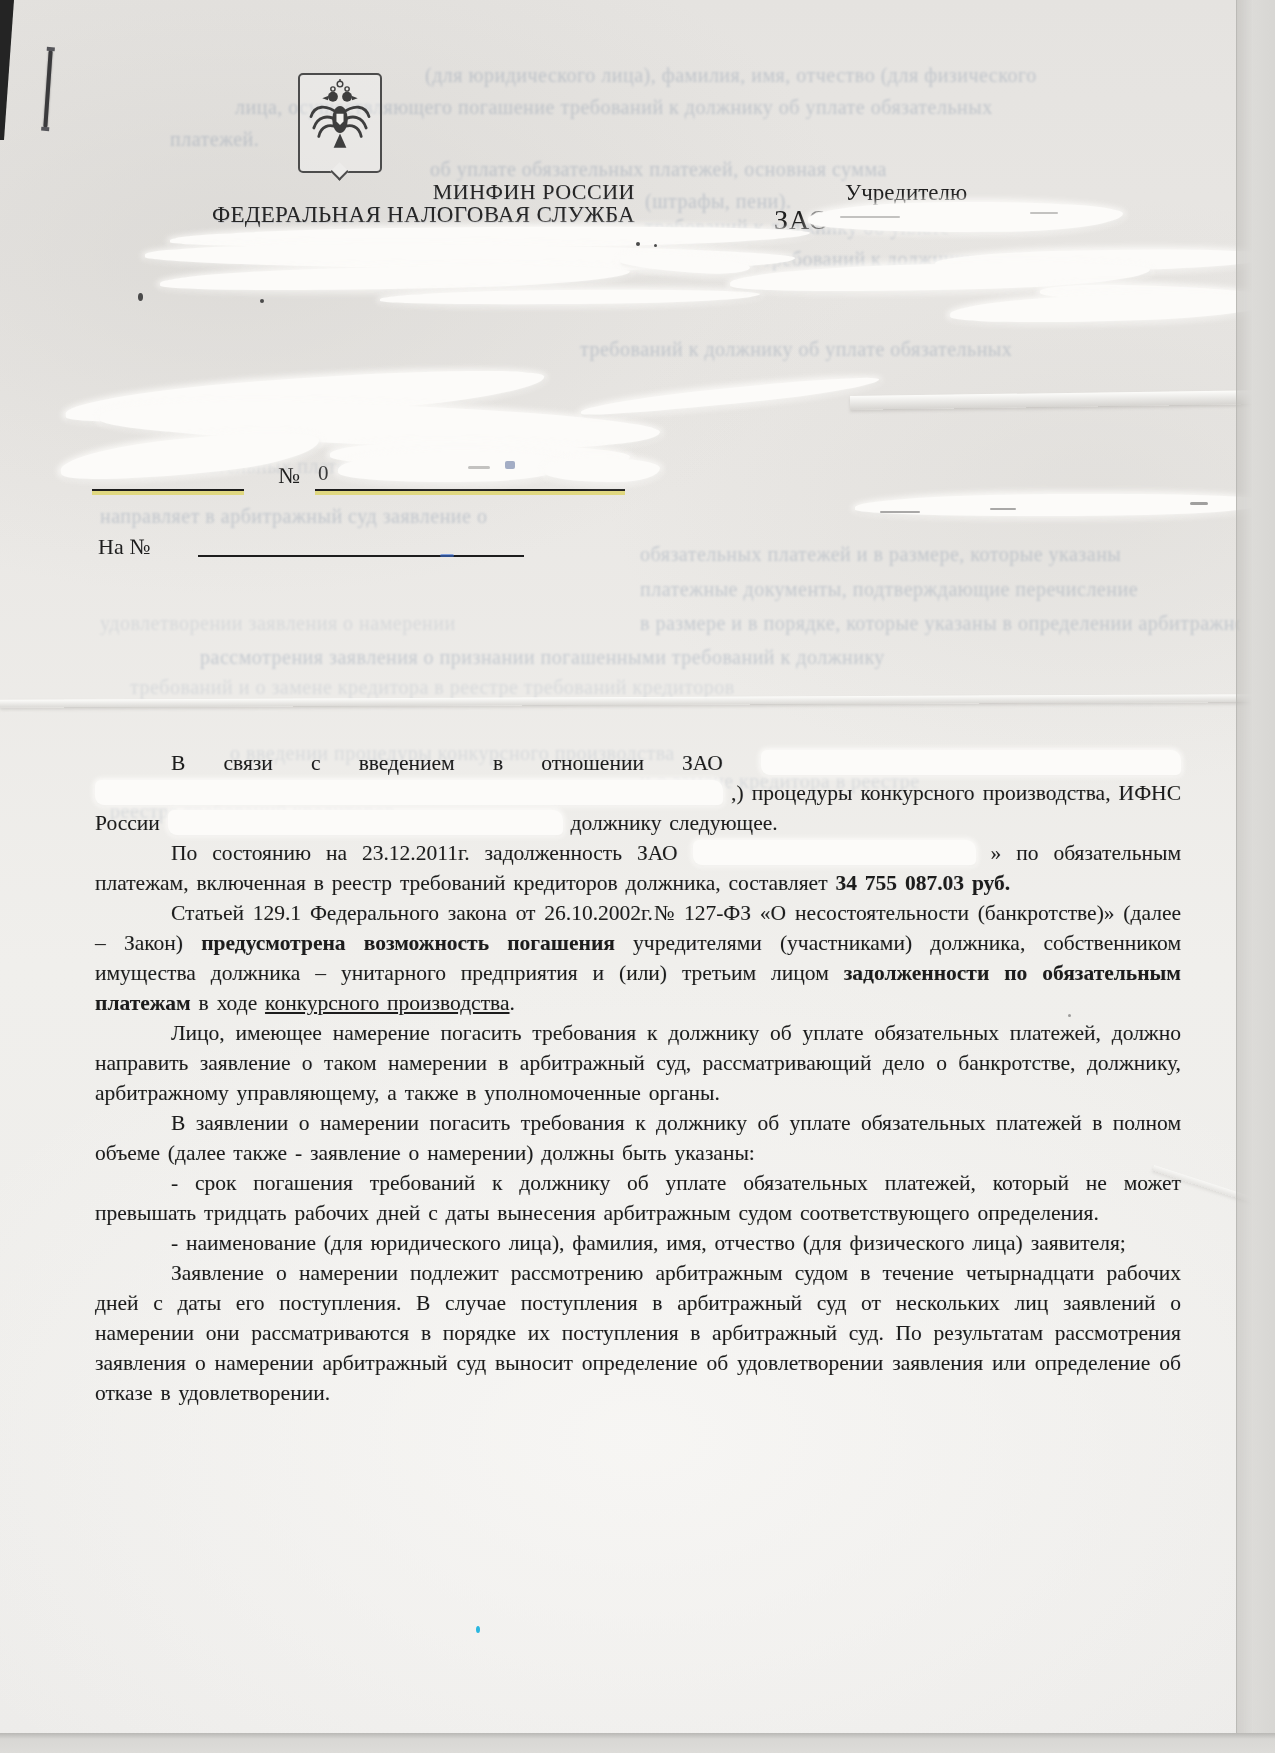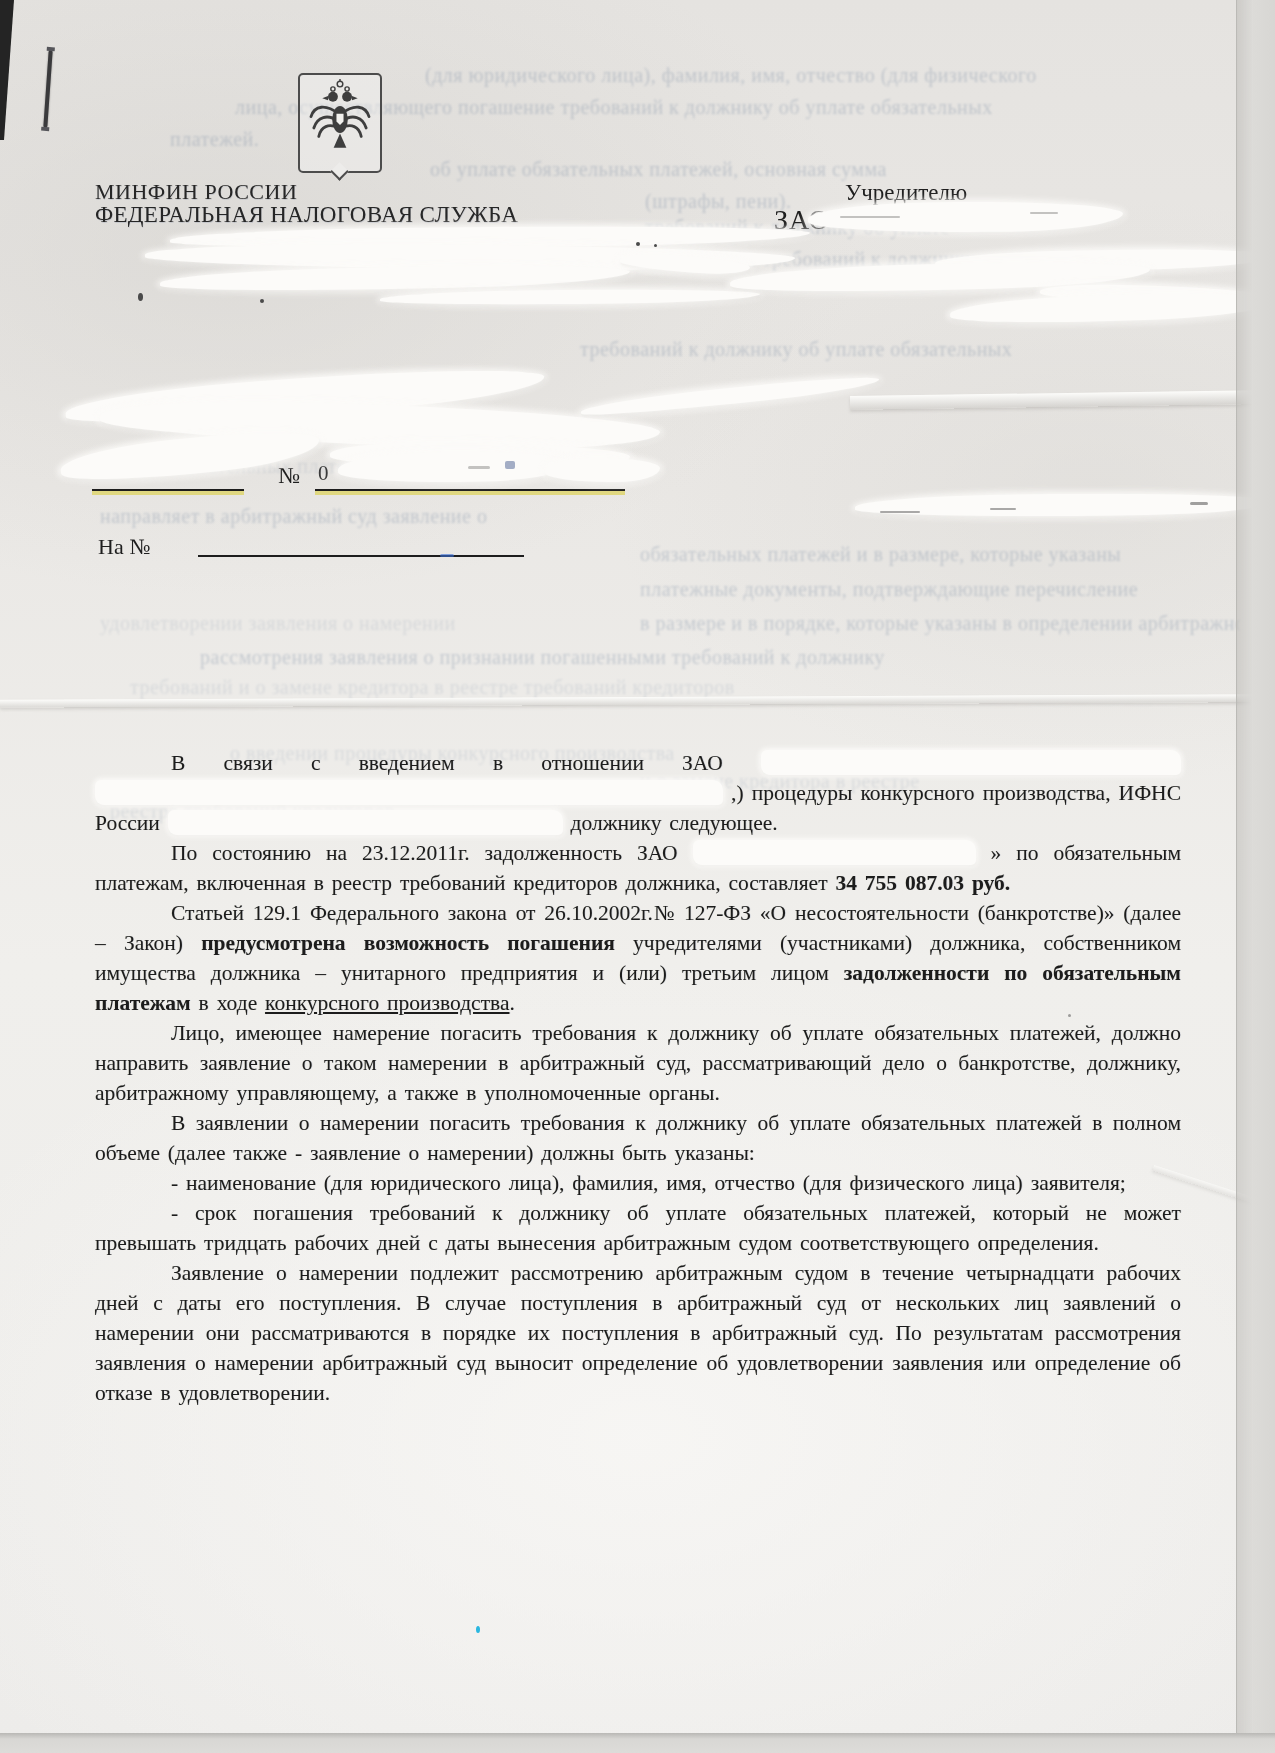--- a/index.html
+++ b/index.html
@@ -29,21 +29,21 @@
   
   .bleed{position:absolute;z-index:1;color:#5f7593;opacity:.28;filter:blur(1px);
     font-size:20px;white-space:nowrap;overflow:hidden;letter-spacing:.5px;}
   .bleed.faint{opacity:.15;}
   
   .emblem-box{left:298px;top:73px;width:80px;height:96px;z-index:3;
     border:2px solid #4c4c4c;border-radius:5px;background:rgba(250,250,248,.35);}
   .emblem-box .pointer{position:absolute;left:33px;bottom:-7px;width:11px;height:11px;
     background:#edecea;border-right:2px solid #4c4c4c;border-bottom:2px solid #4c4c4c;
     transform:rotate(45deg);}
-  .org{left:95px;width:540px;text-align:left;z-index:3;color:#262626;
+  .org{left:95px;width:540px;text-align:right;z-index:3;color:#262626;
     text-shadow:.5px .5px 0 rgba(60,80,130,.15);}
   .org1{top:179px;font-size:22px;letter-spacing:.5px;}
   .org2{top:202px;font-size:23px;letter-spacing:.3px;}
   
   .to-label{left:845px;top:180px;font-size:23px;z-index:3;}
   .zao-label{left:762px;top:204px;font-size:28px;letter-spacing:1px;z-index:3;margin-left:12px;}
   
   .rule{position:absolute;height:2px;background:#1d1d1d;z-index:3;}
   .yellow{position:absolute;height:5px;background:#ddd35f;opacity:.75;z-index:2;}
   .num-label{left:278px;top:463px;font-size:23px;z-index:3;}
@@ -191,22 +191,22 @@
     <p>
       <span>Статьей 129.1 Федерального закона от 26.10.2002г.№ 127-ФЗ «О несостоятельности (банкротстве)» (далее – Закон)</span>
       <span class="b">предусмотрена возможность погашения</span>
       <span>учредителями (участниками) должника, собственником имущества должника – унитарного предприятия и (или) третьим лицом</span>
       <span class="b">задолженности по обязательным платежам</span>
       <span>в ходе</span>
       <span class="u">конкурсного производства</span><span>.</span>
     </p>
     <p>Лицо, имеющее намерение погасить требования к должнику об уплате обязательных платежей, должно направить заявление о таком намерении в арбитражный суд, рассматривающий дело о банкротстве, должнику, арбитражному управляющему, а также в уполномоченные органы.</p>
     <p>В заявлении о намерении погасить требования к должнику об уплате обязательных платежей в полном объеме (далее также - заявление о намерении) должны быть указаны:</p>
+    <p>- срок погашения требований к должнику об уплате обязательных платежей, который не может превышать тридцать рабочих дней с даты вынесения арбитражным судом соответствующего определения.</p>
     <p>- наименование (для юридического лица), фамилия, имя, отчество (для физического лица) заявителя;</p>
-    <p>- срок погашения требований к должнику об уплате обязательных платежей, который не может превышать тридцать рабочих дней с даты вынесения арбитражным судом соответствующего определения.</p>
     <p>Заявление о намерении подлежит рассмотрению арбитражным судом в течение четырнадцати рабочих дней с даты его поступления. В случае поступления в арбитражный суд от нескольких лиц заявлений о намерении они рассматриваются в порядке их поступления в арбитражный суд. По результатам рассмотрения заявления о намерении арбитражный суд выносит определение об удовлетворении заявления или определение об отказе в удовлетворении.</p>
   </div>
 
   <div class="abs edge-right"></div>
   <div class="abs edge-bottom"></div>
   <div class="abs corner-wedge"></div>
   <div class="abs staple"></div>
 
 </div>
 

